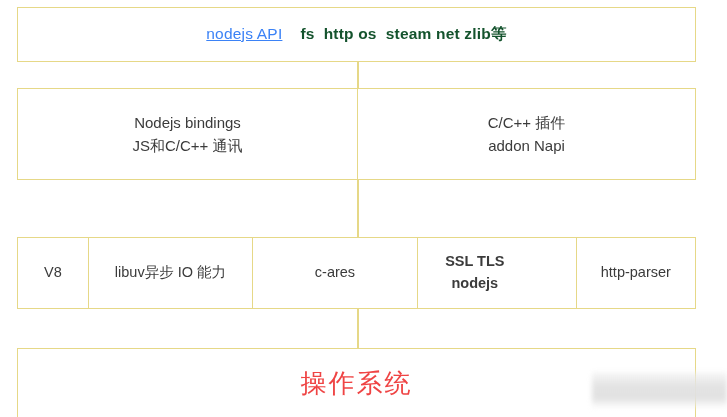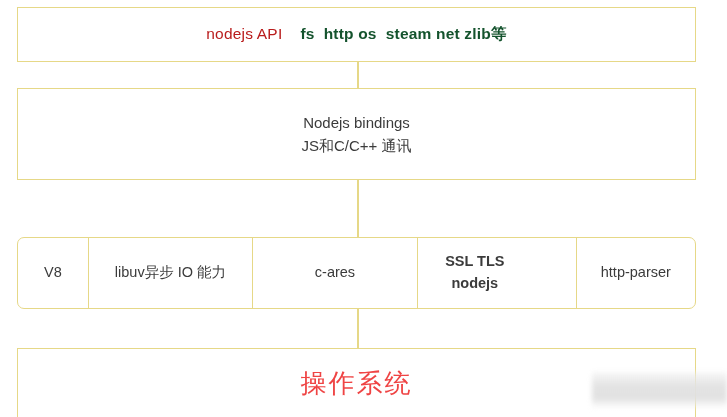--- a/index.html
+++ b/index.html
@@ -49,21 +49,21 @@
     top: 7px;
     width: 679px;
     height: 55px;
   }
   #row1 .cell-text {
     font-size: 15.5px;
     letter-spacing: .2px;
     white-space: pre;
     color: #3a3a3a;
   }
-  #row1 .api-label { color: #b91c1c; }
+  #row1 .api-label { color: #3b82f6; text-decoration: underline; }
   #row1 .api-modules { font-weight: bold; color: #14532d; }
 
   
   #row2 {
     left: 17px;
     top: 88px;
     width: 679px;
     height: 92px;
   }
   #row2 .cell {
@@ -79,21 +79,20 @@
   #row2 .cell-left  { width: 340px; }
   #row2 .cell-right { width: 339px; border-left: 1.6px solid #e6d887; }
 
   
   #row3 {
     left: 17px;
     top: 237px;
     width: 679px;
     height: 72px;
     display: flex;
-    border-radius: 7px;
   }
   #row3 .cell {
     box-sizing: border-box;
     display: flex;
     flex-direction: column;
     align-items: center;
     justify-content: center;
     line-height: 1.5;
     font-size: 14.5px;
     height: 100%;
@@ -149,20 +148,24 @@
     <div class="cell-text"><span class="api-label">nodejs API</span><span class="api-gap">    </span><span class="api-modules">fs  http os  steam net zlib等</span></div>
   </div>
 
   <div class="connector" id="conn-1-2"></div>
 
   <div class="layer-box" id="row2">
     <div class="cell cell-left">
       <span>Nodejs bindings</span>
       <span>JS和C/C++ 通讯</span>
     </div>
+    <div class="cell cell-right">
+      <span>C/C++ 插件</span>
+      <span>addon  Napi</span>
+    </div>
   </div>
 
   <div class="connector" id="conn-2-3"></div>
 
   <div class="layer-box" id="row3">
     <div class="cell" id="c3-0">
       <span>V8</span>
     </div>
     <div class="cell" id="c3-1">
       <span>libuv异步 IO 能力</span>

